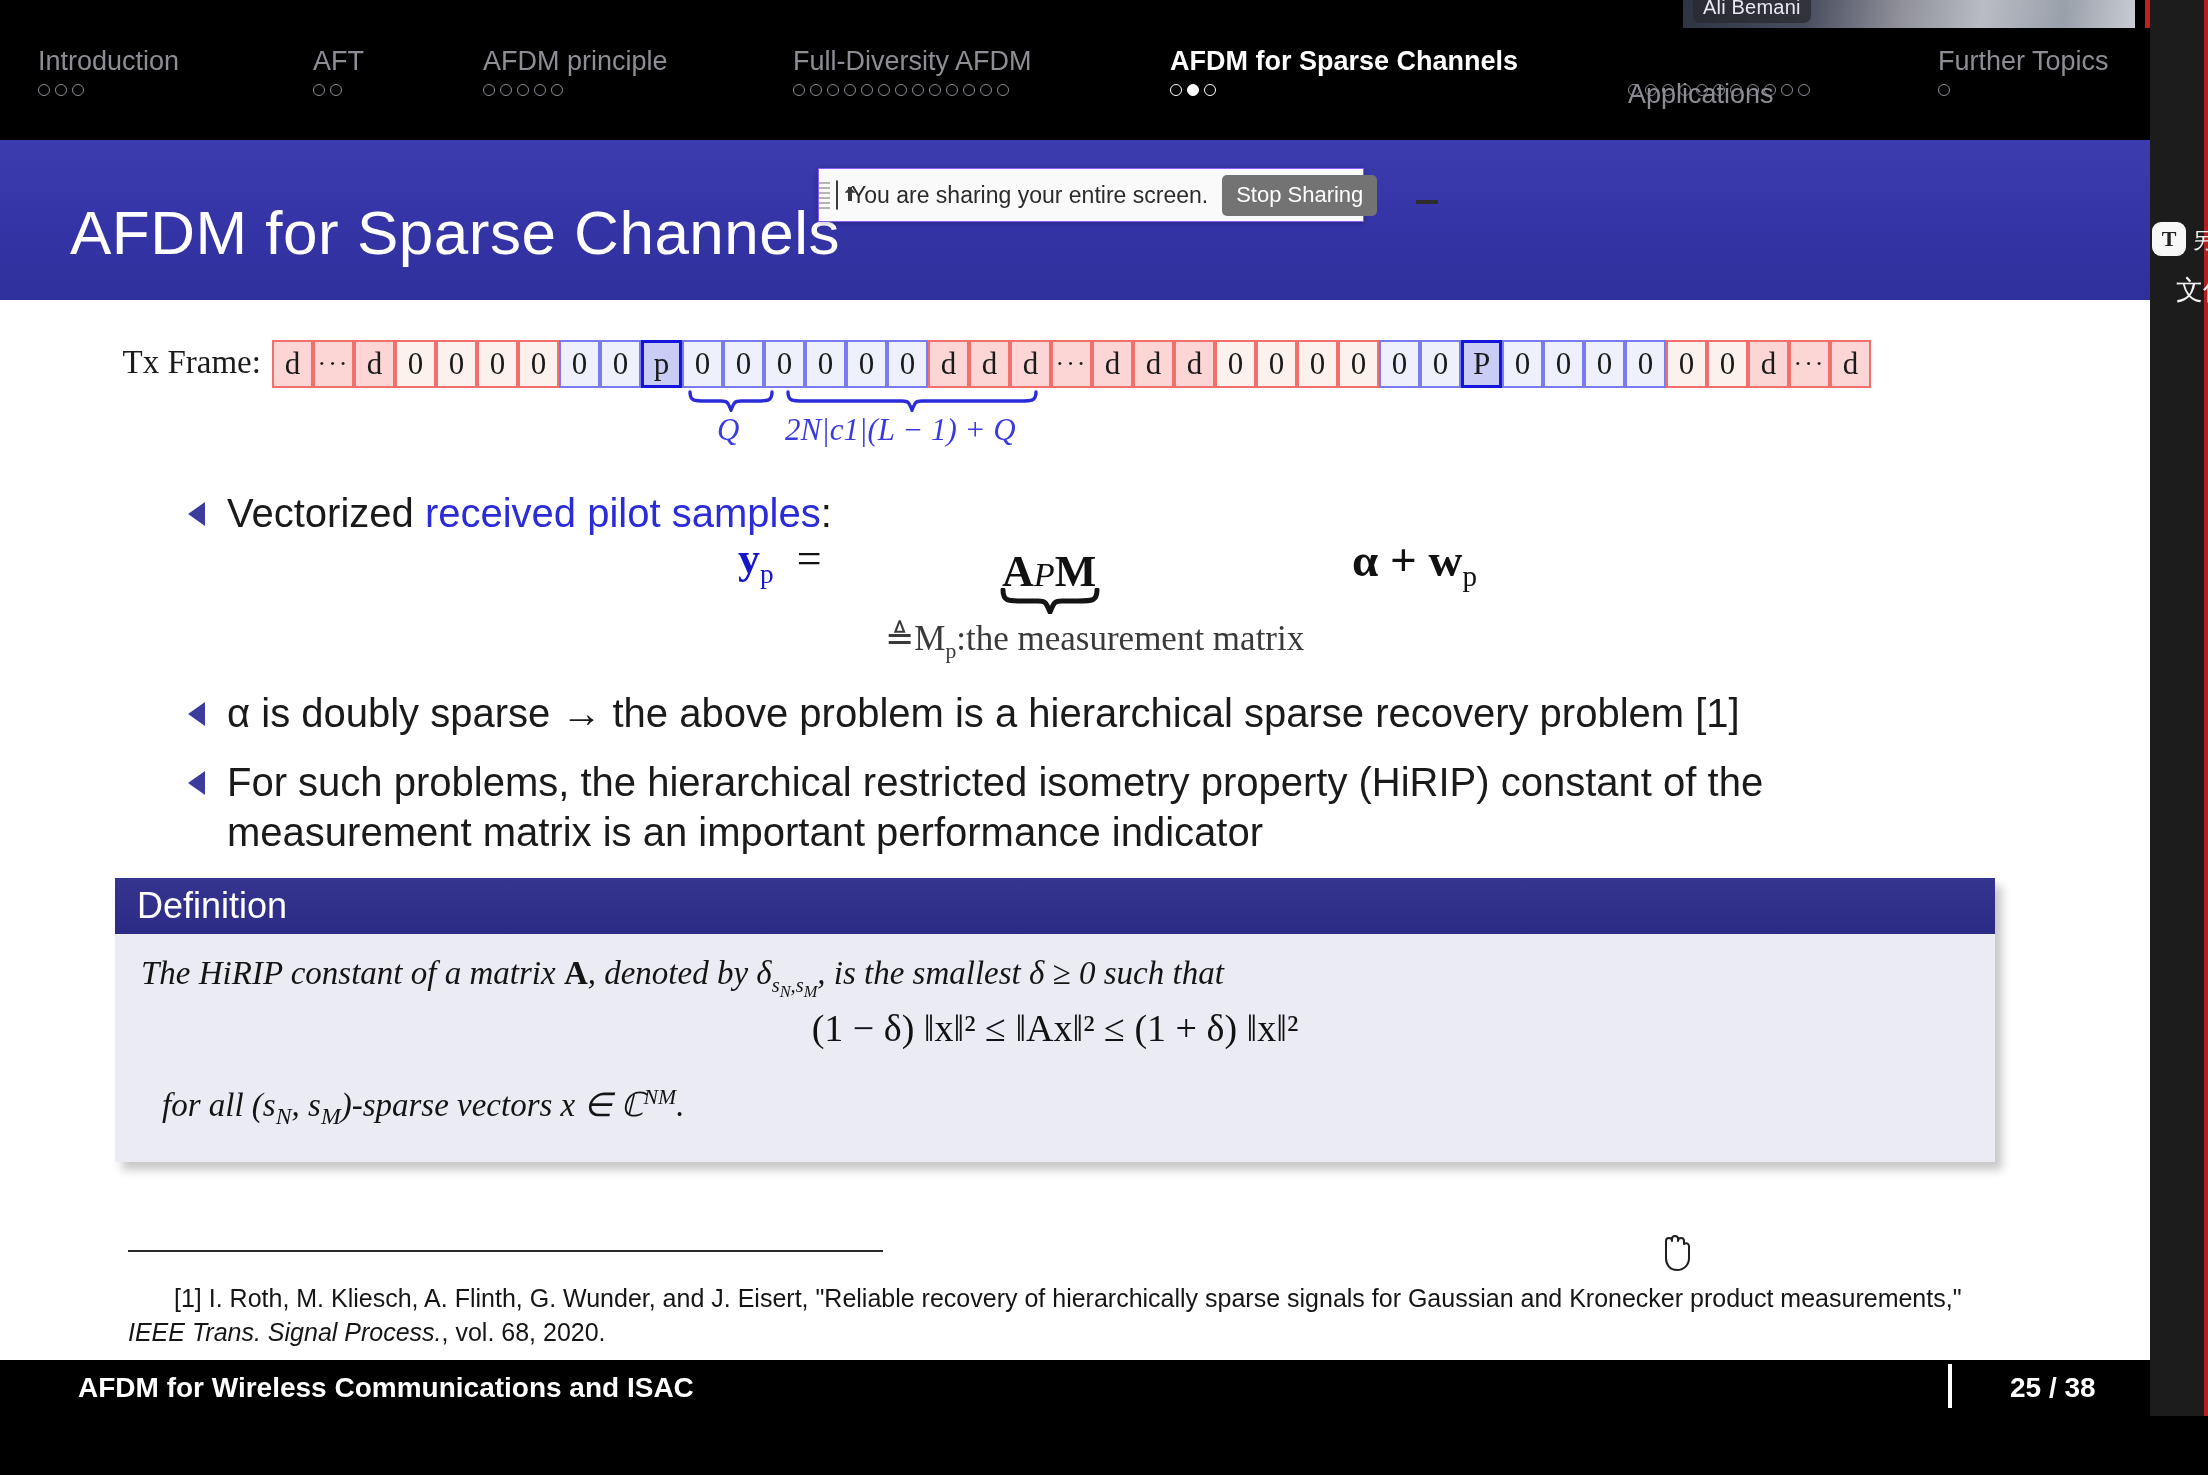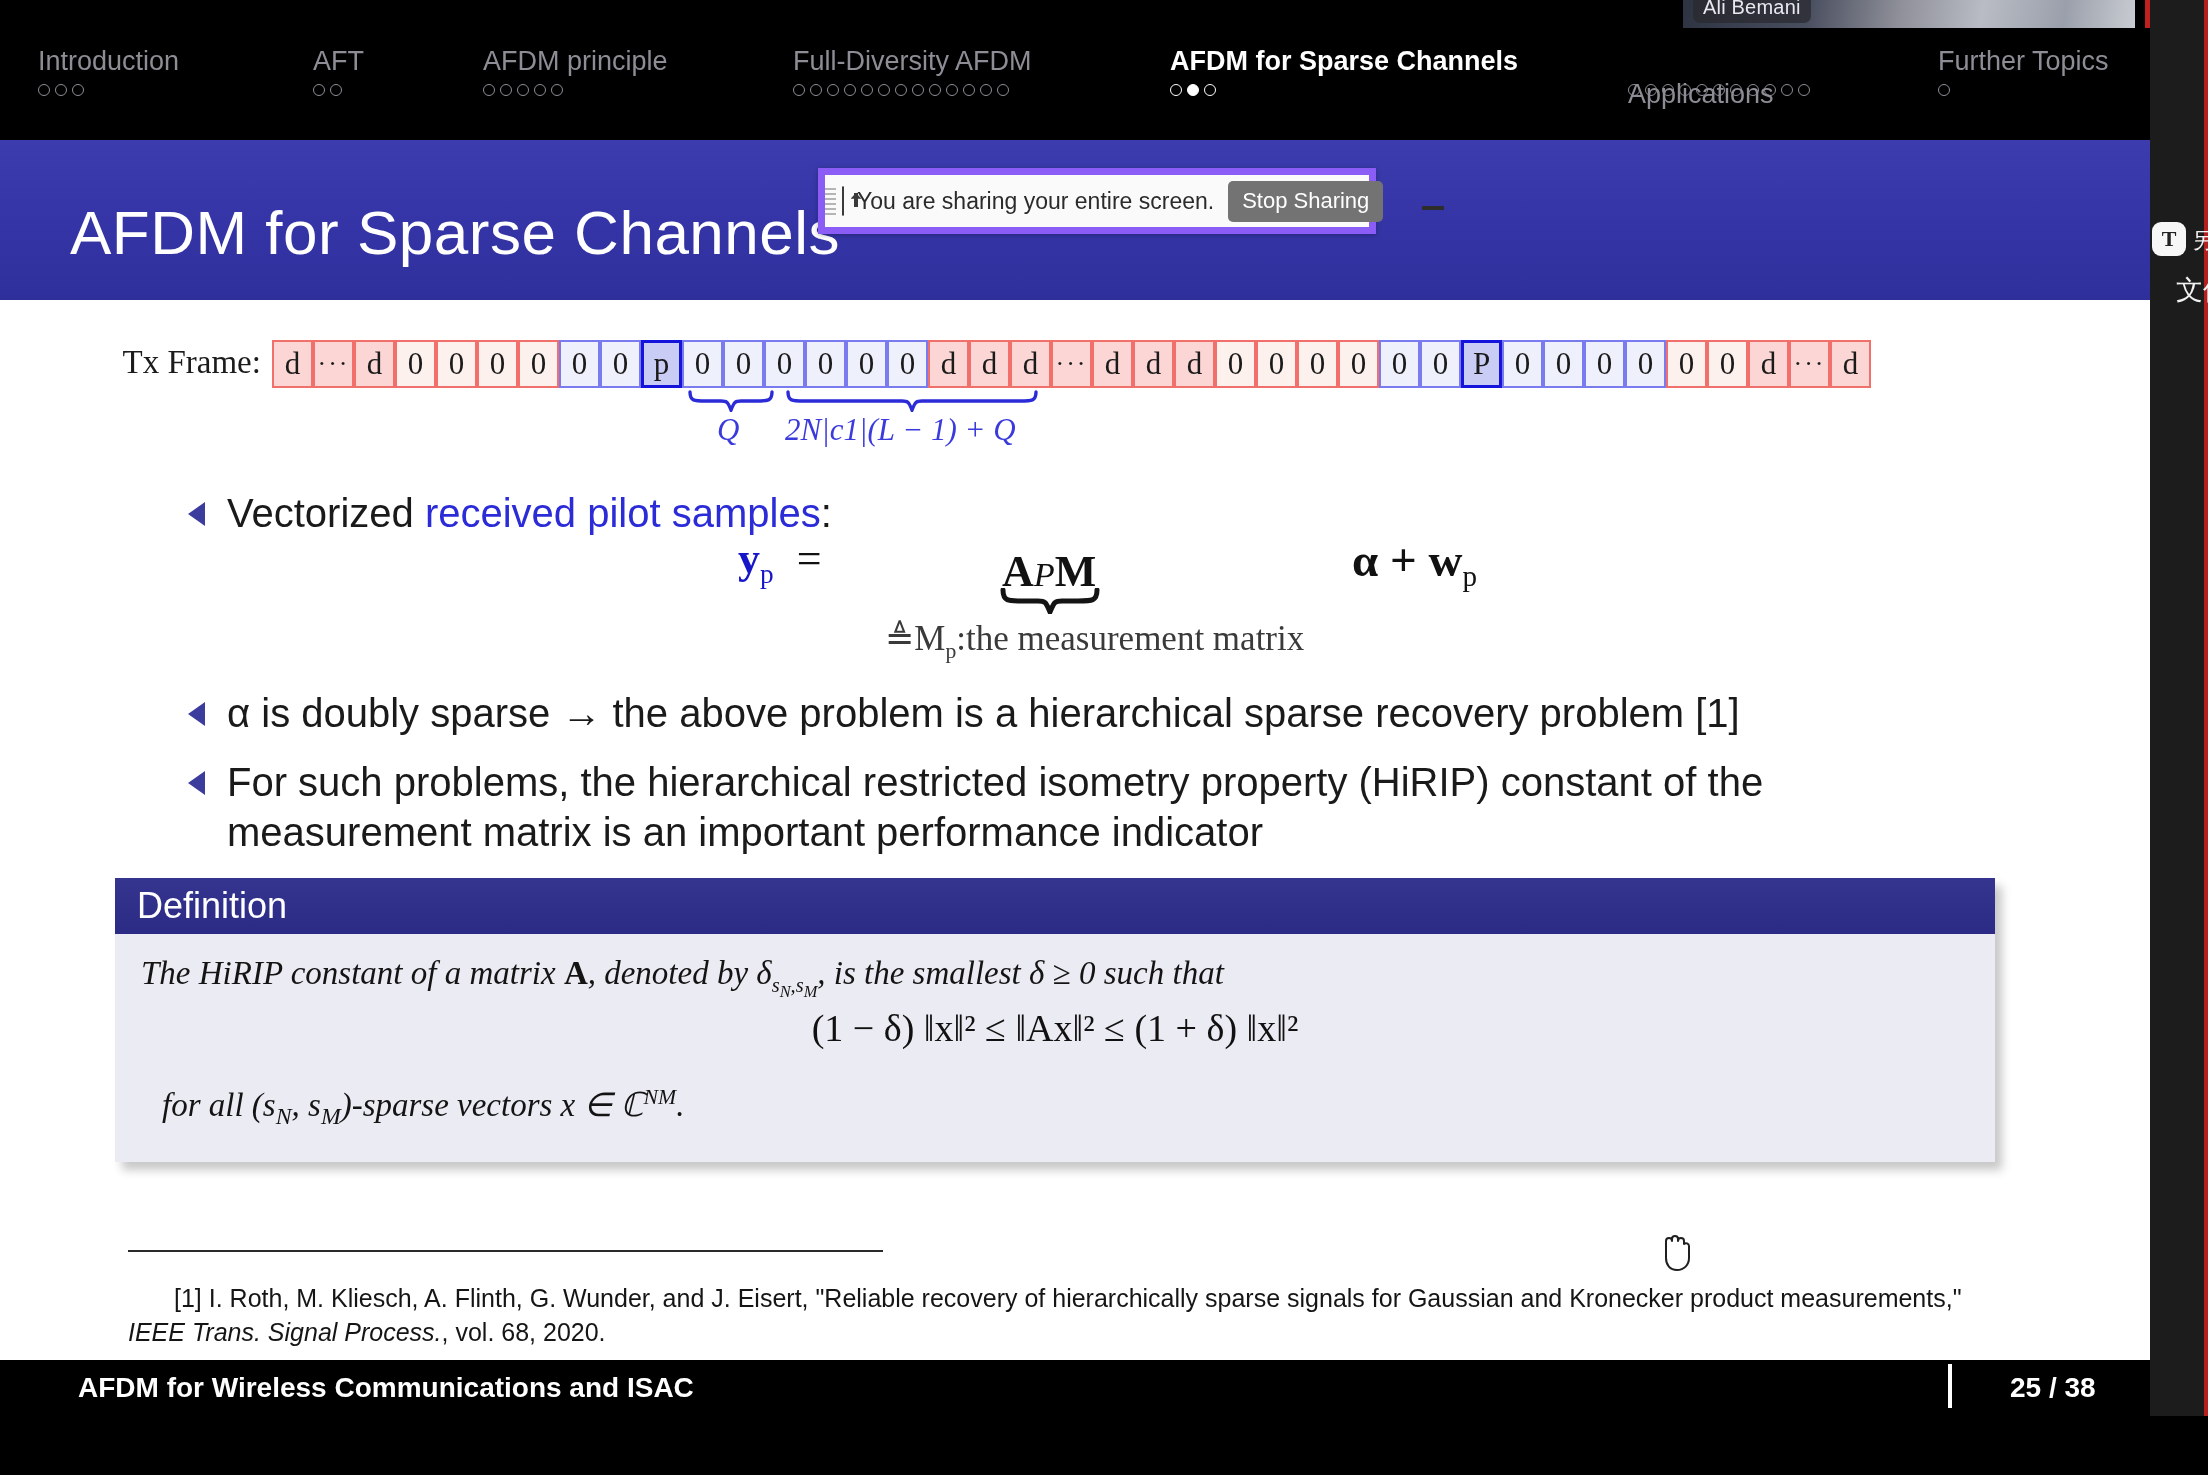--- a/index.html
+++ b/index.html
@@ -29,21 +29,21 @@
   .dot.filled{background:#ffffff;border-color:#ffffff;}
 
   
   .titleband{position:absolute;top:140px;left:0;width:2150px;height:160px;
              background:linear-gradient(180deg,#3c3cae 0%,#3434a6 55%,#2f2f9c 100%);}
   .slide-title{position:absolute;top:202px;left:70px;color:#ffffff;font-size:62px;line-height:1;
                letter-spacing:.5px;white-space:nowrap;}
 
   
   .sharebar{position:absolute;top:168px;left:818px;width:544px;height:52px;background:#fafafa;
-            border:7px solid #8b5cf6;display:flex;align-items:center;gap:0px;
+            border:1px solid #8b5cf6;display:flex;align-items:center;gap:0px;
             box-shadow:0 1px 5px rgba(0,0,0,.28);}
   .grip{width:26px;height:52px;display:flex;flex-direction:column;justify-content:center;
         align-items:center;gap:3px;}
   .grip i{display:block;width:11px;height:2px;background:#b5b5b5;}
   .upbox{width:28px;height:28px;border:1.6px solid #3a3a3a;border-radius:4px;margin-left:6px;
          position:relative;}
   .upbox:after{content:"";position:absolute;left:11px;top:6px;width:4px;height:14px;background:#3a3a3a;}
   .upbox:before{content:"";position:absolute;left:7.5px;top:6px;width:11px;height:11px;
         background:#3a3a3a;clip-path:polygon(50% 0,100% 52%,0 52%);}
   .share-text{margin-left:13px;font-size:23px;color:#2b2b2b;white-space:nowrap;}

